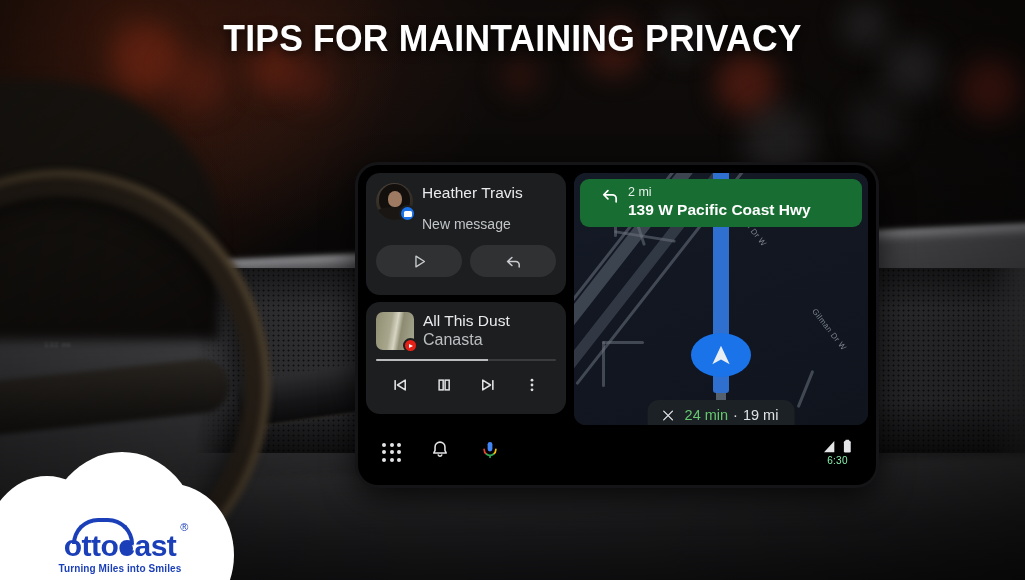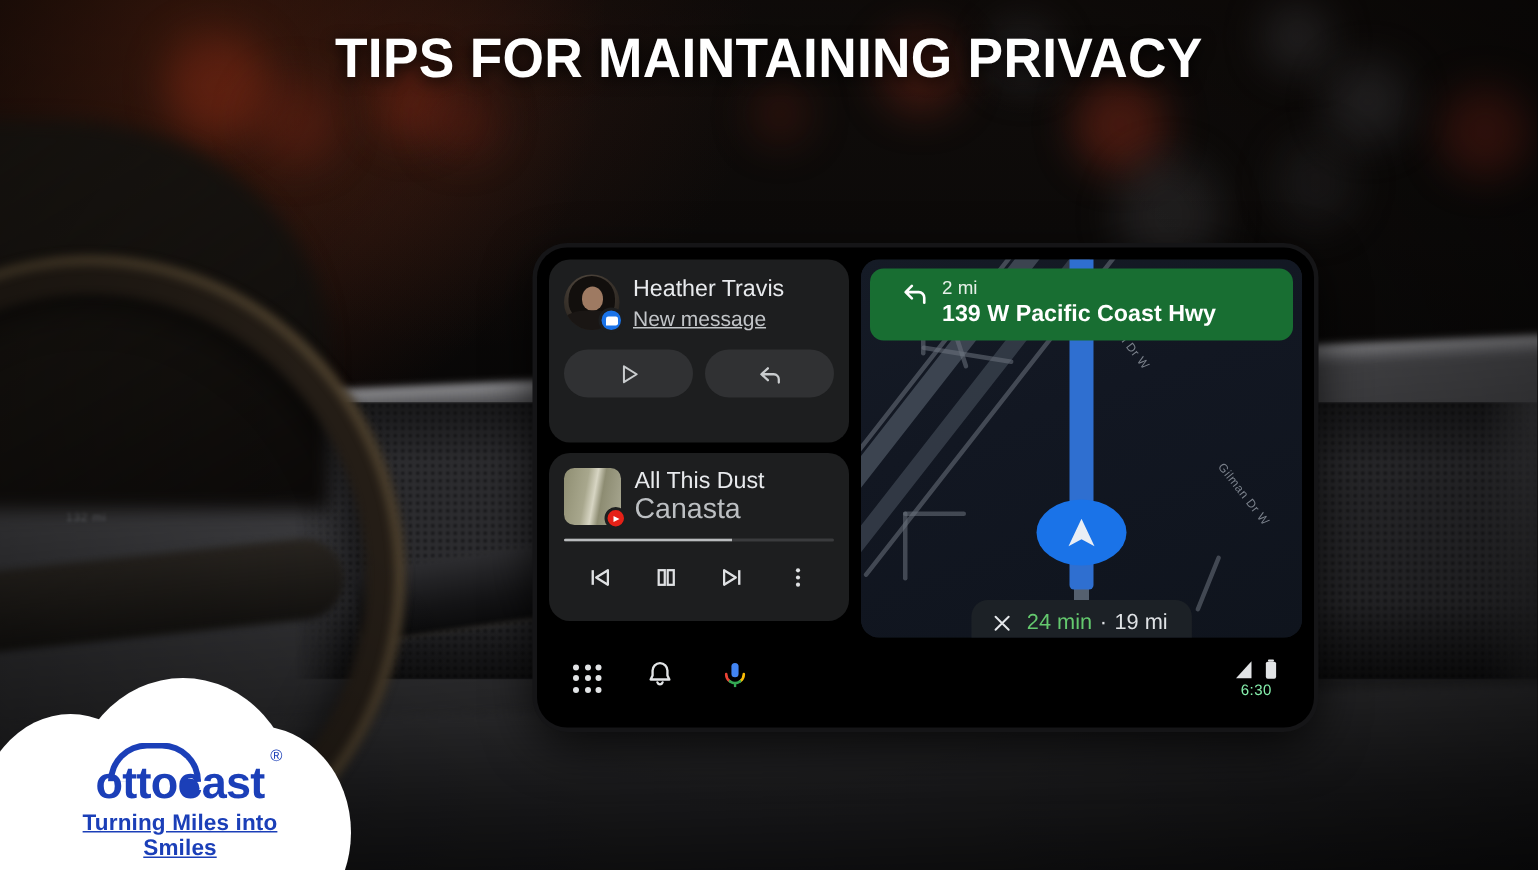--- a/index.html
+++ b/index.html
@@ -180,21 +180,21 @@
     width:17px; height:17px; border-radius:50%;
     background:#1a73e8; border:2px solid #1d1e1f;
     display:flex; align-items:center; justify-content:center;
   }
   .badge-msg i {
     display:block; width:8px; height:6px; background:#ffffff;
     border-radius:1.5px 1.5px 1.5px 0;
   }
   .msg-text { min-width:0; padding-top:1px; }
   .msg-name { font-size:15.5px; color:#e8eaed; line-height:18px; white-space:nowrap; }
-  .msg-sub  { font-size:14px; color:#c2c5c8; line-height:18px; margin-top:1px; white-space:nowrap;text-decoration:underline; }
+  .msg-sub  { font-size:14px; color:#c2c5c8; line-height:18px; margin-top:13px; white-space:nowrap; }
 
   .msg-btns { display:flex; gap:8px; margin-top:12px; }
   .pill-btn {
     flex:1; height:32px; background:#303133; border-radius:17px;
     display:flex; align-items:center; justify-content:center;
   }
 
   
   .media-card { height:112px; padding:10px 10px 6px 10px; }
   .media-top { display:flex; align-items:flex-start; gap:9px; }
@@ -208,21 +208,21 @@
     width:15px; height:15px; border-radius:50%;
     background:#e62117; border:2px solid #1d1e1f;
     display:flex; align-items:center; justify-content:center;
   }
   .badge-yt i {
     width:0; height:0; border-left:4px solid #fff;
     border-top:2.6px solid transparent; border-bottom:2.6px solid transparent;
     margin-left:1px;
   }
   .media-title { font-size:15.5px; color:#e8eaed; line-height:18px; white-space:nowrap; }
-  .media-artist{ font-size:19px; color:#bcbfc2; line-height:18px; margin-top:1px; white-space:nowrap; }
+  .media-artist{ font-size:16px; color:#bcbfc2; line-height:18px; margin-top:1px; white-space:nowrap; }
 
   .progress { margin-top:9px; height:2px; background:#3a3b3d; border-radius:2px; overflow:hidden; }
   .progress > div { height:100%; background:#b9bbbd; }
 
   .media-ctrls { display:flex; align-items:center; margin-top:11px; padding:0 2px; }
   .media-ctrls > * { flex:1; display:flex; align-items:center; justify-content:center; height:26px; }
 
   
   .map {
     flex:1; position:relative; border-radius:12px; overflow:hidden;
@@ -295,24 +295,23 @@
     letter-spacing:-.5px; line-height:30px;
     font-family:"Liberation Sans", sans-serif;
   }
   .otto-arc {
     position:absolute; left:8px; top:-13px; width:62px; height:26px;
     border:4px solid #1b3fb8; border-bottom:none;
     border-radius:34px 34px 0 0;
   }
   .otto-reg { position:absolute; right:-12px; top:-10px; font-size:11px; color:#1b3fb8; }
   .otto-tag {
-    font-size:15px; font-weight:bold; color:#1b3fb8;
+    font-size:10px; font-weight:bold; color:#1b3fb8;
     letter-spacing:.1px; margin-top:2px;
     font-family:"Liberation Sans", sans-serif;
-    text-decoration:underline;
   }
 </style>
 </head>
 <body>
 
 <div id="bg">
   <div class="bg-night"></div>
 
   <div class="bokeh" style="left:110px;top:22px;width:70px;height:70px;background:rgba(168,52,25,.55);"></div>
   <div class="bokeh" style="left:168px;top:52px;width:58px;height:58px;background:rgba(126,40,22,.45);"></div>

